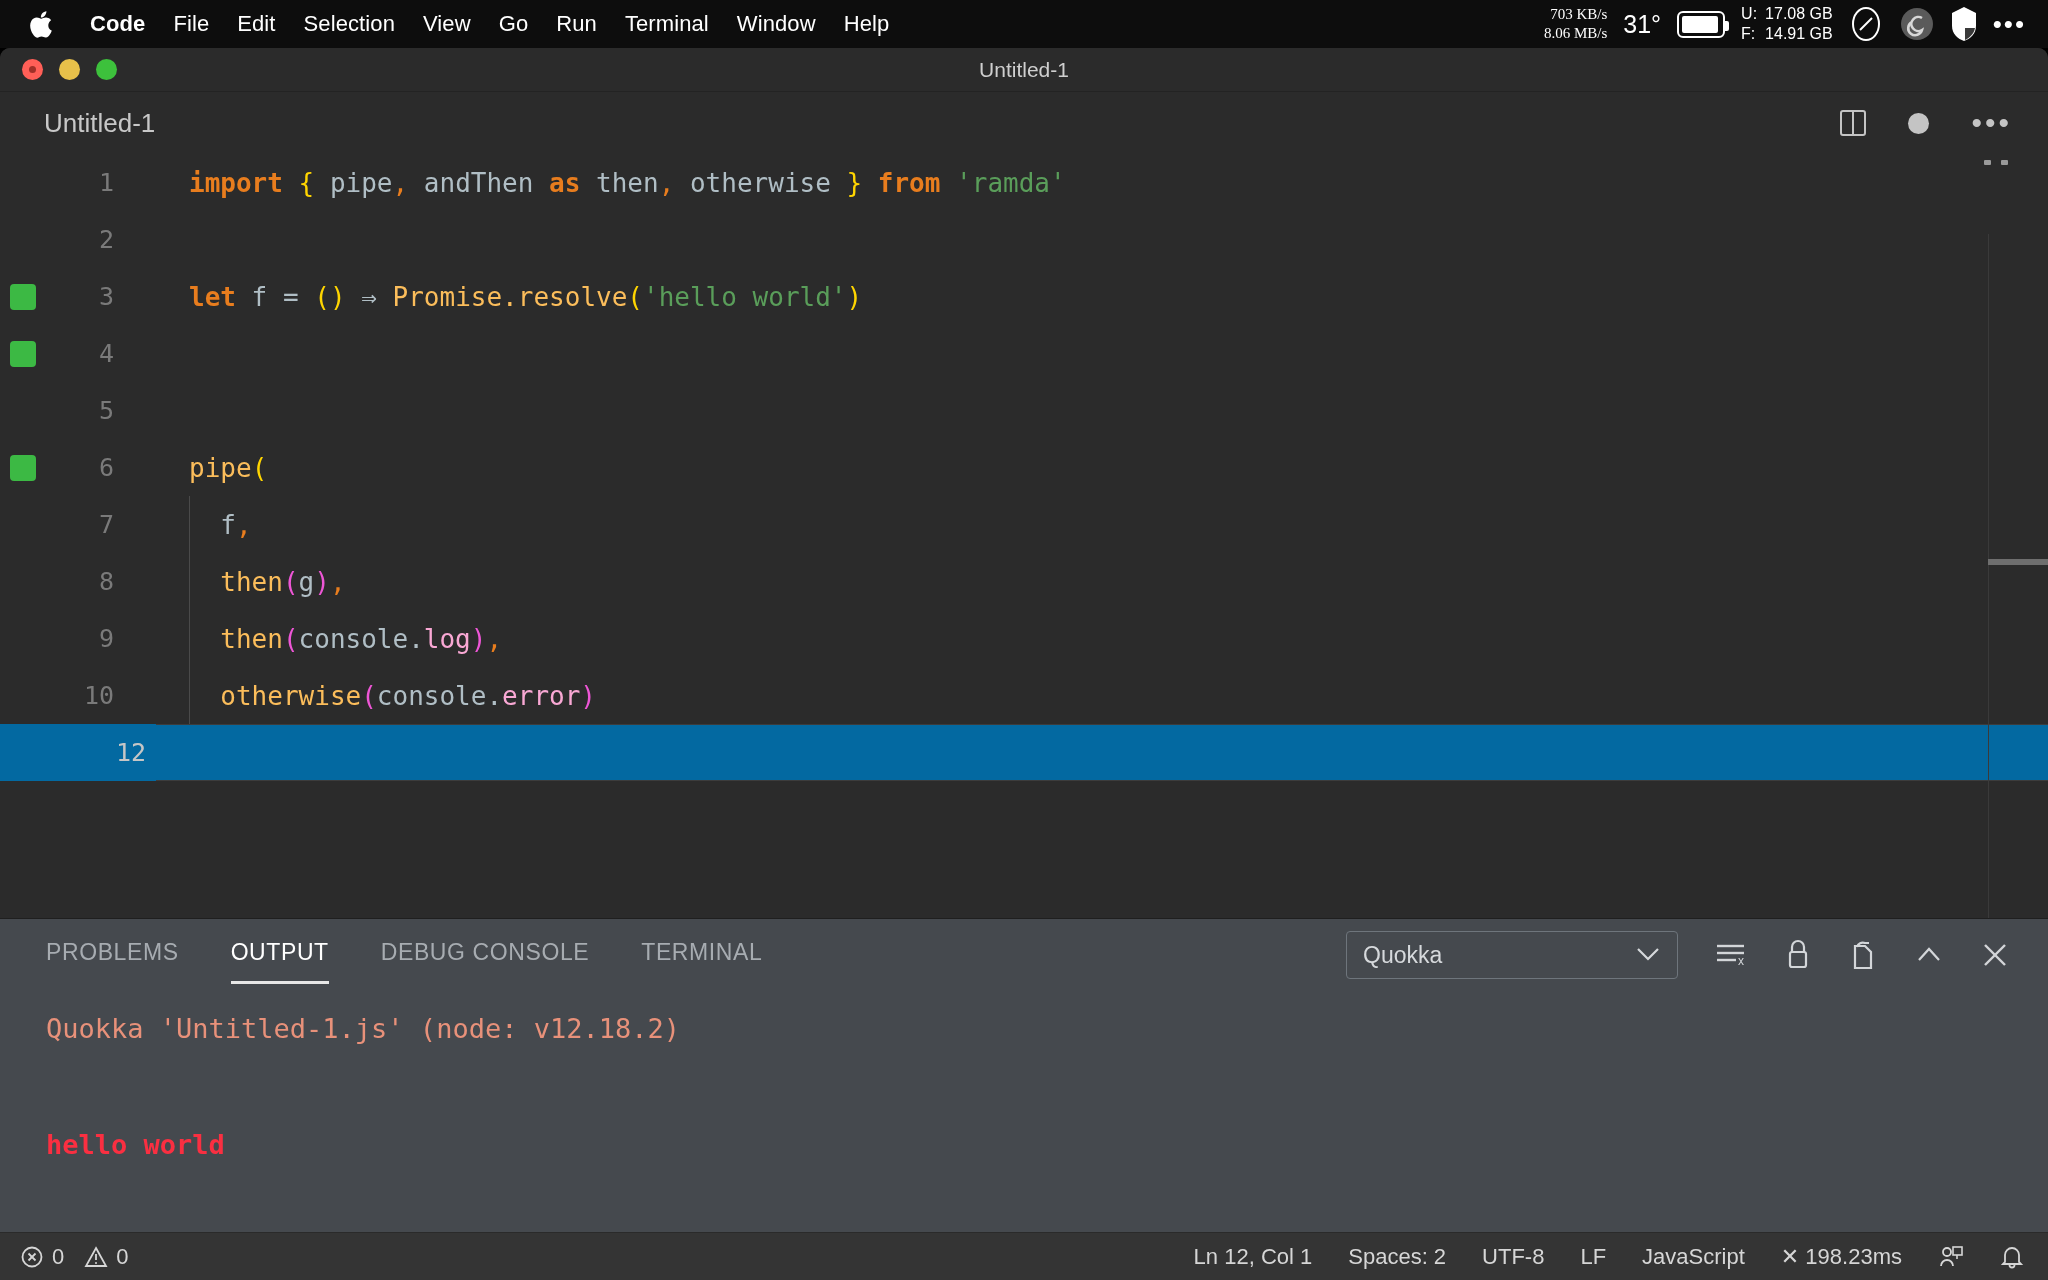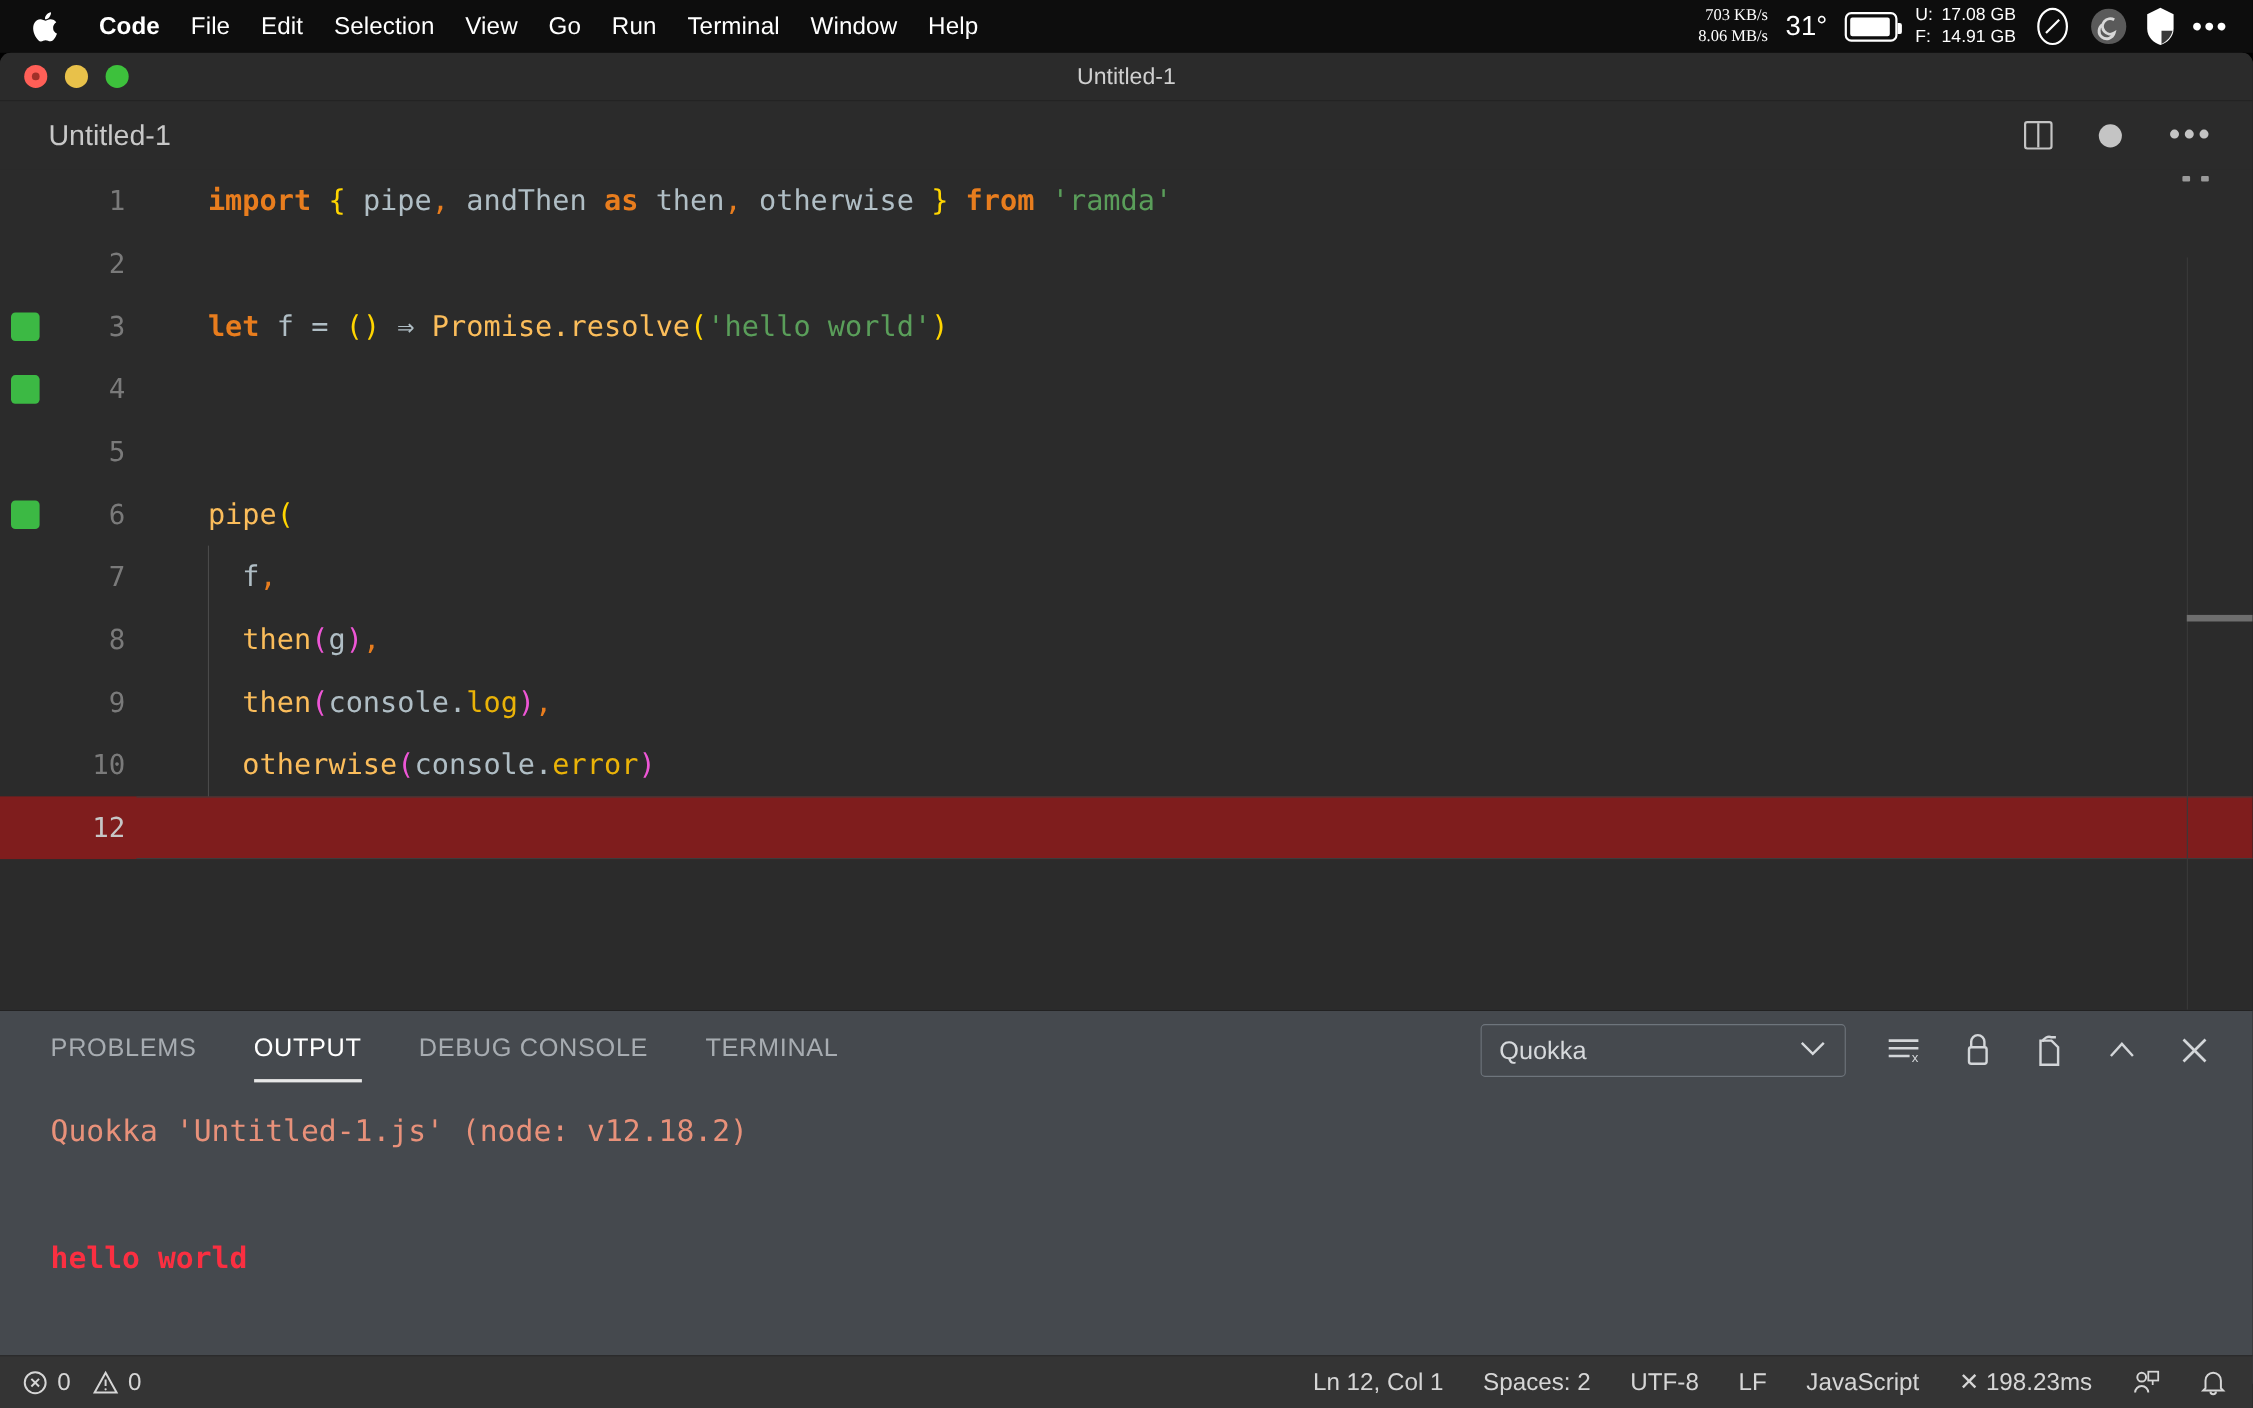--- a/index.html
+++ b/index.html
@@ -105,21 +105,21 @@
   .editor {
     position: relative;
     height: 764px; background: #2b2b2b;
     font-family: "DejaVu Sans Mono", monospace;
     font-size: 26px;
     overflow: hidden;
   }
   .code-line {
     display: flex; align-items: center; height: 57px; position: relative;
   }
-  .code-line.current { background: #7f1d1d; }
+  .code-line.current { background: #0369a1; padding-left: 32px; }
   .gutter-mark {
     width: 46px; display: flex; align-items: center; justify-content: center;
     flex: 0 0 46px;
   }
   .cov {
     width: 26px; height: 26px; background: #3cb944; border-radius: 4px;
   }
   .lineno {
     width: 78px; flex: 0 0 78px; text-align: right;
     color: #7a7a7a; font-size: 25px; padding-right: 10px;
@@ -138,21 +138,21 @@
   .t-kw  { color: #e87d1e; font-weight: bold; }
   .t-var { color: #b0bec5; }
   .t-punc{ color: #b0bec5; }
   .t-comma { color: #e87d1e; }
   .t-brace { color: #ffd500; }
   .t-paren { color: #ffd500; }
   .t-paren2{ color: #ee56d6; }
   .t-str  { color: #5a9e5a; }
   .t-fn   { color: #fbbd5b; }
   .t-obj  { color: #b0bec5; }
-  .t-prop { color: #eab308; }
+  .t-prop { color: #f9a8d4; }
   .t-arrow{ color: #b0bec5; }
   .t-eq   { color: #b0bec5; }
   .minimap-box {
     position: absolute; right: 0; top: 80px; width: 60px; height: 690px;
     border-left: 1px solid #3a3a3a;
   }
   .scroll-thumb {
     position: absolute; right: 0; top: 325px; width: 60px; height: 6px;
     background: #6e6e6e;
   }

